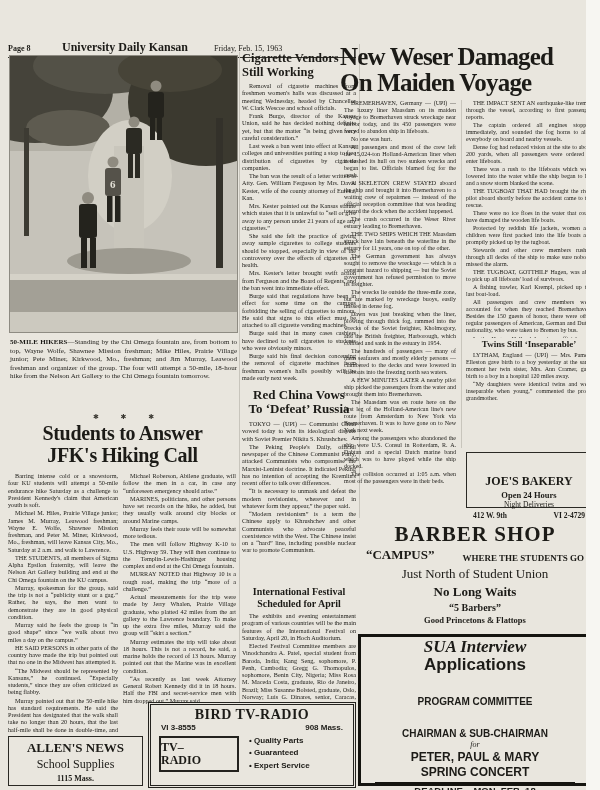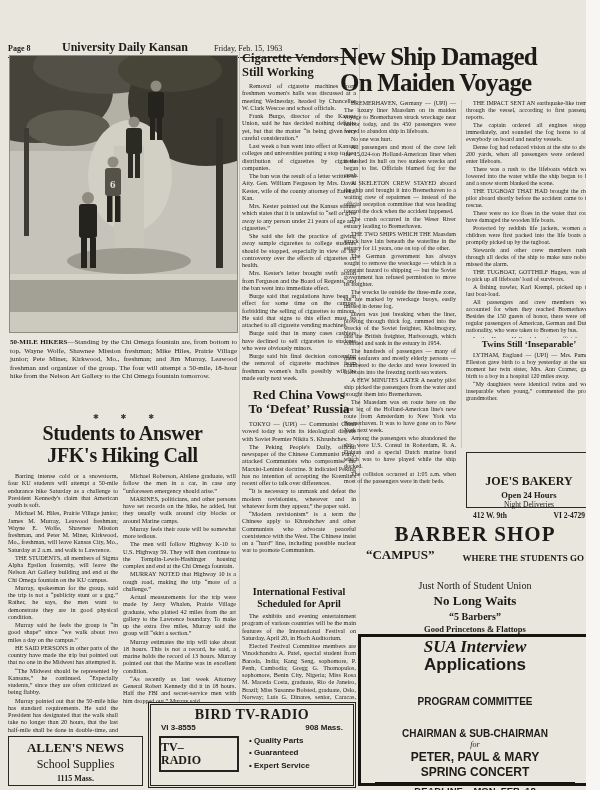--- a/index.html
+++ b/index.html
@@ -42,21 +42,21 @@
   .joes{left:466px;top:452px;width:126px;height:56px;border:1px solid #2a2924;padding-top:21px}
   .joes .name{font-weight:900;font-size:12px}
   .joes .l1{font-weight:bold;font-size:8.5px;margin-top:1px}
   .joes .l2{font-size:7.5px}
   .joes .row{display:flex;justify-content:space-between;padding:2px 6px 0;font-weight:bold;font-size:7.5px}
   .barber{left:358px;top:518px;width:234px;height:112px;padding-top:4px}
   .barber .t{font-weight:900;font-size:21px;letter-spacing:1px}
   .barber .row{display:flex;justify-content:center;gap:28px;align-items:flex-end;margin-top:0}
   .barber .campus{font-weight:900;font-size:13px}
   .barber .where{font-weight:bold;font-size:9px}
-  .barber .l1{font-size:10px;margin-top:17px}
+  .barber .l1{font-size:13px;margin-top:3px}
   .barber .l2{font-weight:bold;font-size:13px;margin-top:2px}
   .barber .l3{font-weight:bold;font-size:10px;margin-top:2px}
   .barber .l4{font-weight:bold;font-size:8.5px;margin-top:2px}
   .sua{left:358px;top:634px;width:234px;height:152px;border:3px solid #15140f;padding-top:0;font-family:"Liberation Sans",sans-serif}
   .sua .t1{font-size:17px;font-weight:bold;font-style:italic;font-family:"Liberation Serif",serif}
   .sua .t2{font-size:17px;font-weight:900;margin-top:-2px}
   .sua .l1{font-weight:800;font-size:10px;margin-top:21px}
   .sua .for{font-size:8px;margin-top:1px;font-style:italic;font-family:"Liberation Serif",serif}
   .sua .l4{font-weight:900;font-size:12px;margin-top:1px}
   .sua .rule{width:200px;height:1px;background:#15140f;margin:3px auto 2px}
@@ -196,21 +196,21 @@
   <div class="abs headline hl-fest">
     <div>International Festival</div>
     <div>Scheduled for April</div>
   </div>
   <div class="body-text fest-body">
       <p>The exhibits and evening entertainment program of various countries will be the main features of the International Festival on Saturday, April 20, in Hoch Auditorium.</p>
       <p>Elected Festival Committee members are Vinodchandra A. Patel, special student from Baroda, India; Kang Seng, sophomore, P. Penh, Cambodia; Gregg G. Thomopulos, sophomore, Benin City, Nigeria; Miss Rosa M. Maceda Costa, graduate, Rio de Janeiro, Brazil; Miss Susanne Bolsted, graduate, Oslo, Norway; Luis G. Dinares, senior, Caracas, Venezuela; Dr. Sami Alily, president of the International Club, and Dr. Clark Coan, Foreign Students Adviser.</p>
     </div>
 
   <div class="abs headline hl-ship">
-    <div>New Ship Damaged</div>
+    <div>New Weser Damaged</div>
     <div>On Maiden Voyage</div>
   </div>
   <div class="body-text ship-c1">
       <p>BREMERHAVEN, Germany — (UPI) — The luxury liner Maasdam on its maiden voyage to Bremerhaven struck wreckage near harbor today, and its 450 passengers were forced to abandon ship in lifeboats.</p>
       <p>No one was hurt.</p>
       <p>All passengers and most of the crew left the 15,024-ton Holland-American liner when it slashed its hull on two sunken wrecks and began to list. Officials blamed fog for the crash.</p>
       <p>A SKELETON CREW STAYED aboard the ship and brought it into Bremerhaven to a waiting crew of repairmen — instead of the official reception committee that was heading toward the dock when the accident happened.</p>
       <p>The crash occurred in the Weser River estuary leading to Bremerhaven.</p>
       <p>THE TWO SHIPS WHICH THE Maasdam struck have lain beneath the waterline in the estuary for 11 years, one on top of the other.</p>
       <p>The German government has always sought to remove the wreckage — which is a constant hazard to shipping — but the Soviet government has refused permission to move its freighter.</p>

